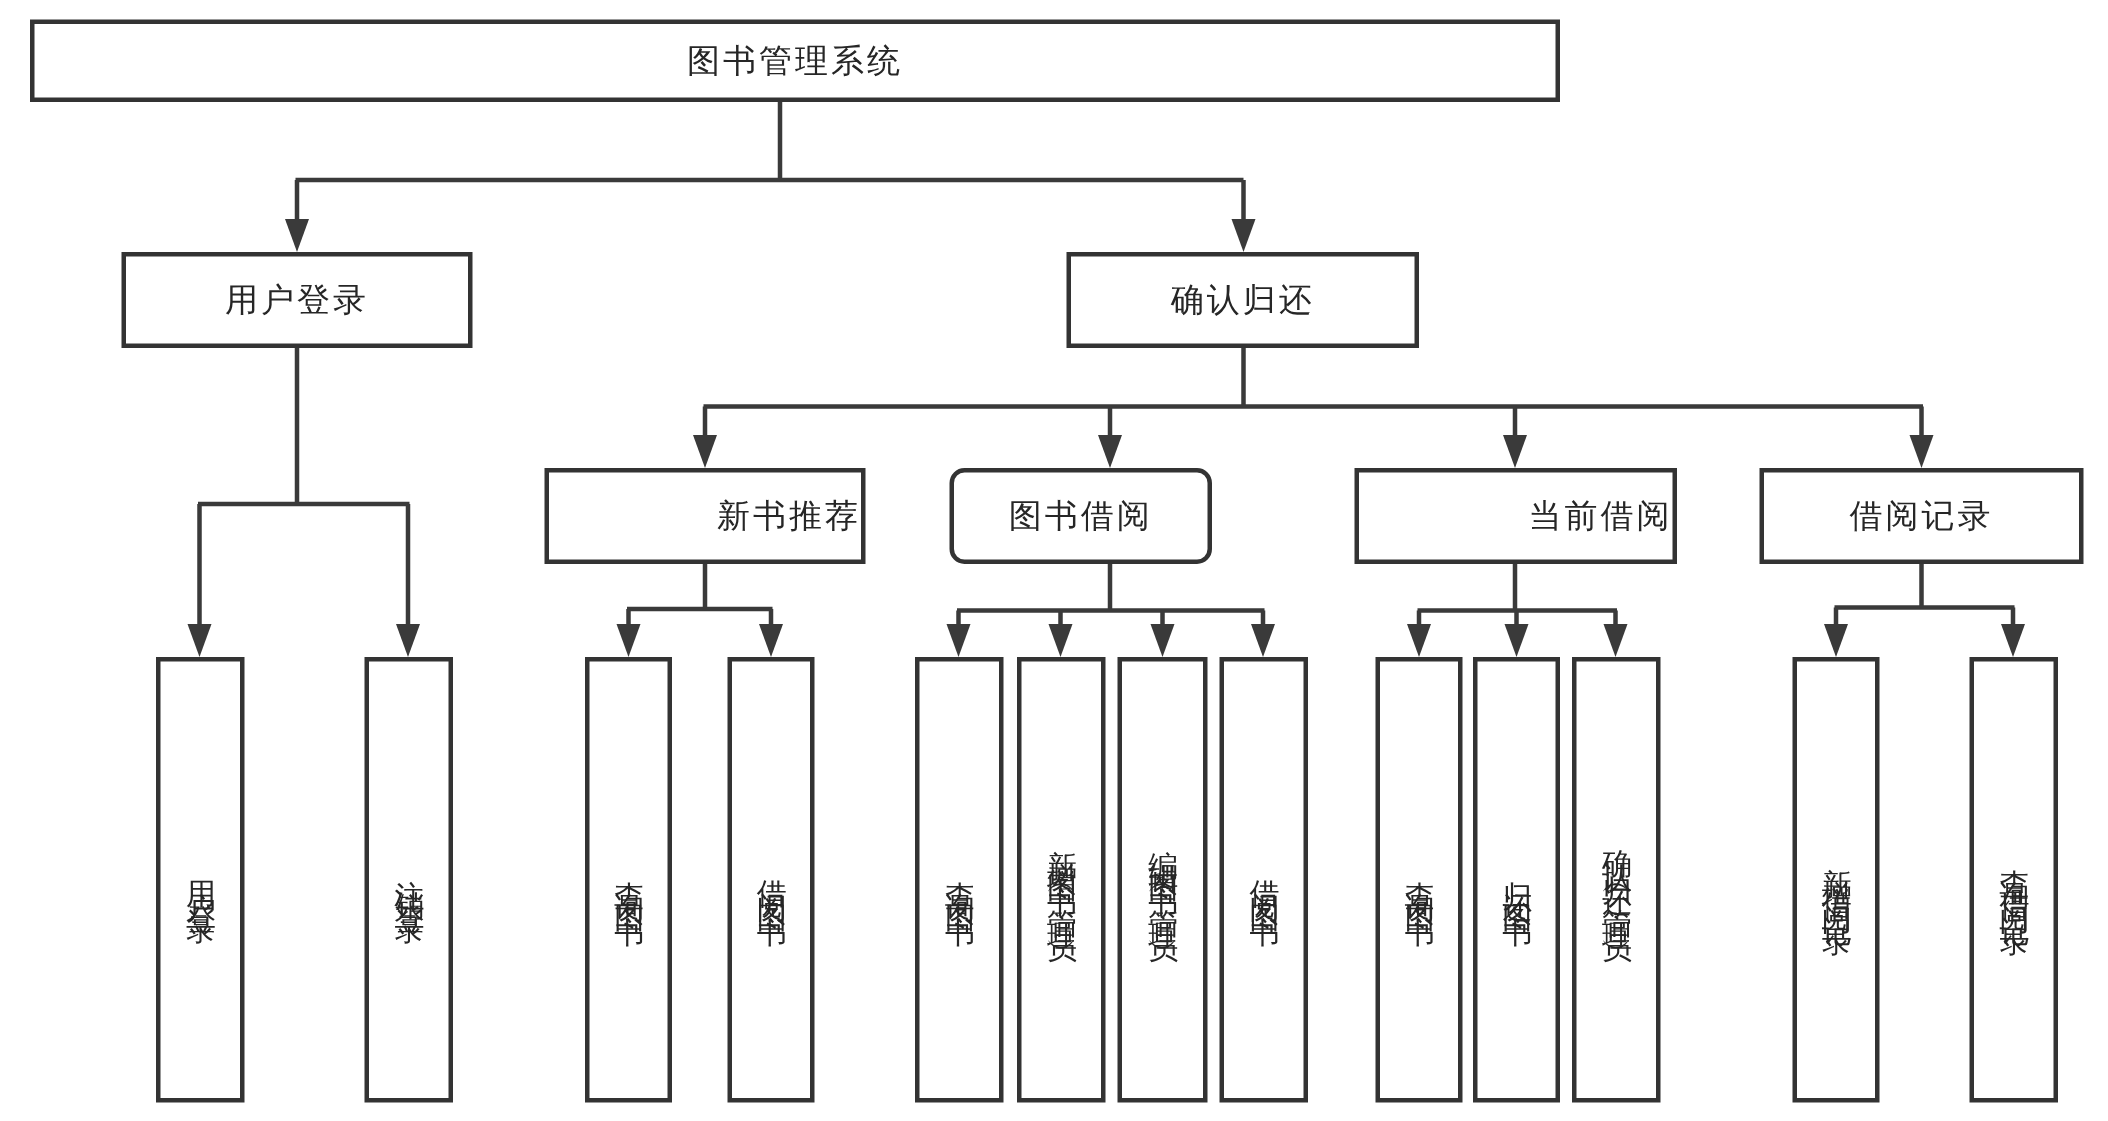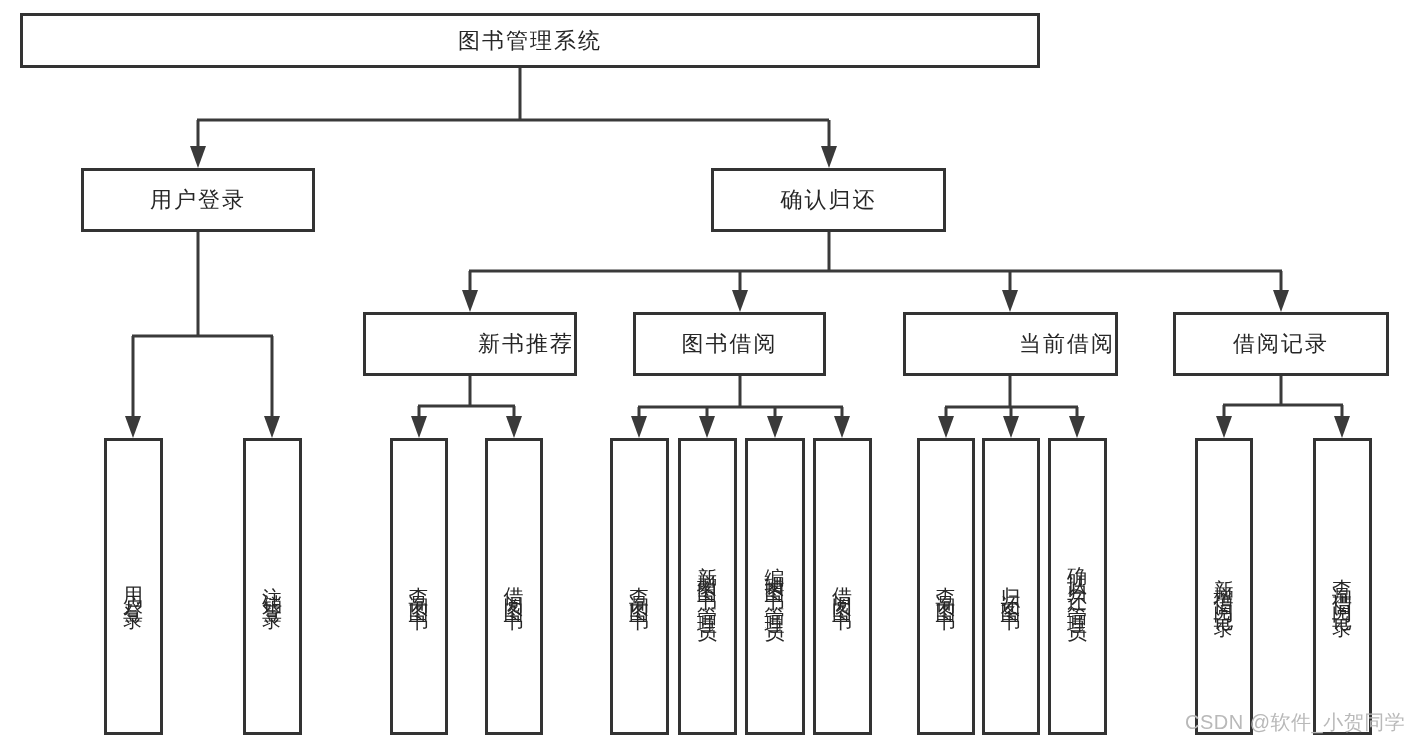--- a/index.html
+++ b/index.html
@@ -44,21 +44,21 @@
     letter-spacing: 8px;
     line-height: 1;
   }
   
   .n-root  { left: 20px;   top: 13px;  width: 1020px; height: 55px; }
   
   .n-login { left: 81px;   top: 168px; width: 234px;  height: 64px; }
   .n-mgmt  { left: 711px;  top: 168px; width: 235px;  height: 64px; }
   
   .n-l3a   { left: 363px;  top: 312px; width: 214px;  height: 64px; justify-content: flex-end; }
-  .n-l3b   { left: 633px;  top: 312px; width: 193px;  height: 64px; }
+  .n-l3b   { left: 633px;  top: 312px; width: 175px;  height: 64px; border-radius: 10px; }
   .n-l3c   { left: 903px;  top: 312px; width: 215px;  height: 64px; justify-content: flex-end; }
   .n-l3d   { left: 1173px; top: 312px; width: 216px;  height: 64px; }
   
   .leaf    { top: 438px; height: 297px; }
   .f1  { left: 104px;  width: 59px; }
   .f2  { left: 243px;  width: 59px; }
   .f3  { left: 390px;  width: 58px; }
   .f4  { left: 485px;  width: 58px; }
   .f5  { left: 610px;  width: 59px; }
   .f6  { left: 678px;  width: 59px; }
@@ -185,15 +185,14 @@
   <div class="vbox leaf f11">
     <span>确认归还（管理员）</span>
   </div>
   <div class="vbox leaf f12">
     <span>新增借阅记录</span>
   </div>
   <div class="vbox leaf f13">
     <span>查询借阅记录</span>
   </div>
 
-  <div class="watermark">CSDN @软件_小贺同学</div>
 
 </div>
 
 </body></html>

